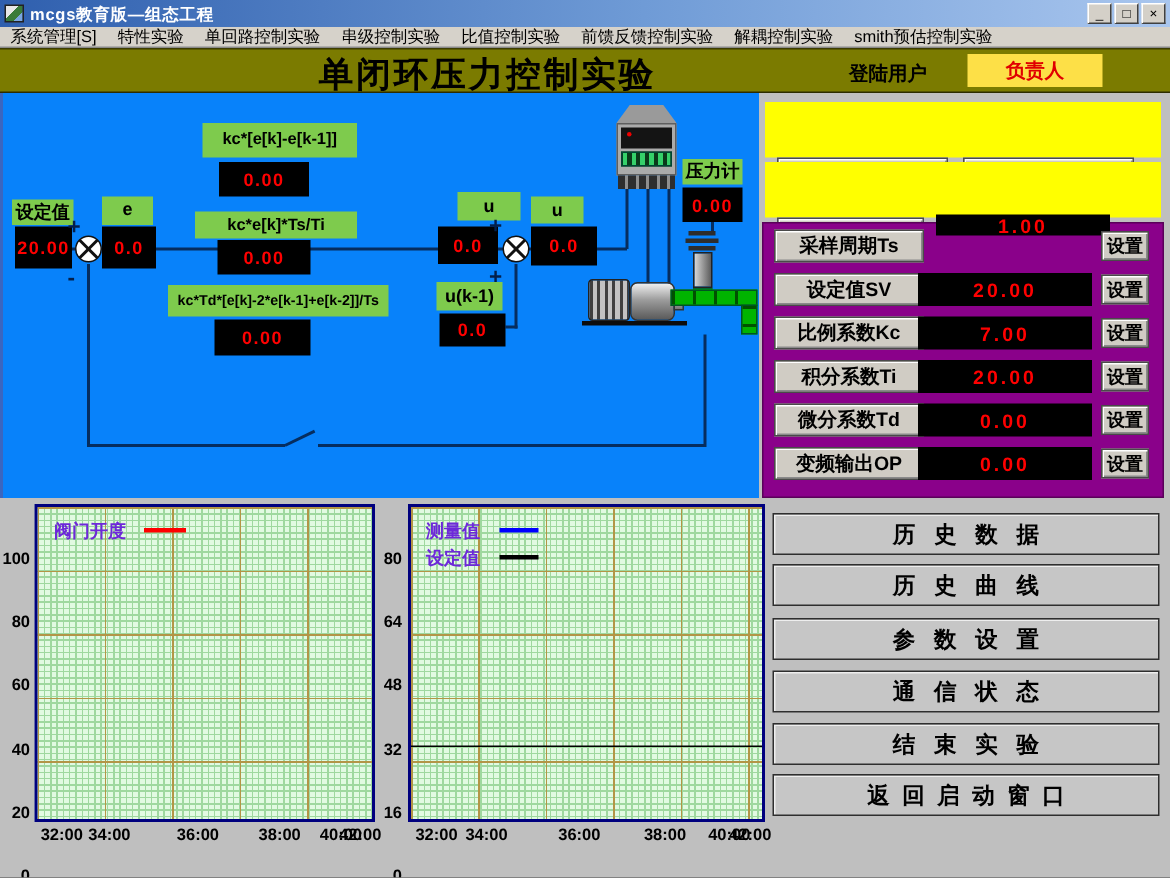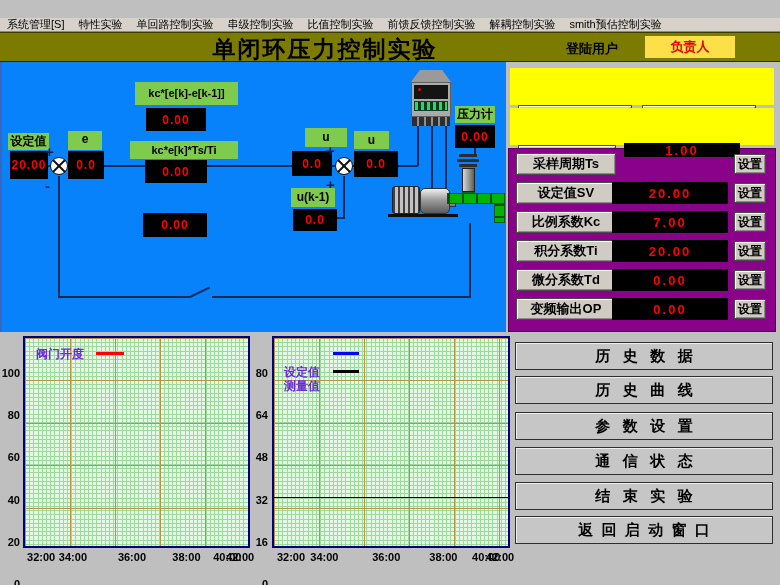--- a/index.html
+++ b/index.html
@@ -70,20 +70,29 @@
   .xtick.last{transform:translateX(-85%);}
   .legend-text{font-size:12px;font-weight:bold;color:#6d28d9;white-space:nowrap;}
   .legend-line{height:3px;}
   .sp-line{background:#000;height:1px;}
 </style>
 </head>
 <body>
 
 <div class="screen">
 
+  <div class="abs titlebar">
+    <span class="app-icon"></span>
+    <span class="win-title">mcgs教育版—组态工程</span>
+    <span class="winbtns">
+      <button class="winbtn">_</button>
+      <button class="winbtn">□</button>
+      <button class="winbtn">×</button>
+    </span>
+  </div>
 
   <div class="abs menubar">
     <span class="menu-item">系统管理[S]</span>
     <span class="menu-item">特性实验</span>
     <span class="menu-item">单回路控制实验</span>
     <span class="menu-item">串级控制实验</span>
     <span class="menu-item">比值控制实验</span>
     <span class="menu-item">前馈反馈控制实验</span>
     <span class="menu-item">解耦控制实验</span>
     <span class="menu-item">smith预估控制实验</span>
@@ -125,20 +134,21 @@
   <div class="abs sumsign" style="left:45px;top:180px;">-</div>
   <div class="abs glabel" style="left:68px;top:131px;width:34px;height:19px;">e</div>
   <div class="abs vbox" style="left:68px;top:151px;width:36px;height:28px;">0.0</div>
 
   <div class="abs glabel" style="left:135px;top:82px;width:103px;height:23px;line-height:23px;font-size:11px;">kc*[e[k]-e[k-1]]</div>
   <div class="abs vbox" style="left:146px;top:108px;width:60px;height:23px;">0.00</div>
 
   <div class="abs glabel" style="left:130px;top:141px;width:108px;height:18px;line-height:18px;font-size:11px;">kc*e[k]*Ts/Ti</div>
   <div class="abs vbox" style="left:145px;top:160px;width:62px;height:23px;">0.00</div>
 
+  <div class="abs glabel" style="left:112px;top:190px;width:147px;height:21px;line-height:21px;font-size:9.5px;">kc*Td*[e[k]-2*e[k-1]+e[k-2]]/Ts</div>
   <div class="abs vbox" style="left:143px;top:213px;width:64px;height:24px;">0.00</div>
 
   <div class="abs glabel" style="left:305px;top:128px;width:42px;height:19px;line-height:19px;">u</div>
   <div class="abs vbox" style="left:292px;top:151px;width:40px;height:25px;">0.0</div>
   <div class="abs sumsign" style="left:326px;top:145px;">+</div>
   <div class="abs sumj" style="left:335px;top:157px;">
     <svg width="16" height="16" style="display:block;">
         <line x1="2" y1="2" x2="14" y2="14" stroke="#111" stroke-width="2"></line>
         <line x1="14" y1="2" x2="2" y2="14" stroke="#111" stroke-width="2"></line>
       </svg>
@@ -244,21 +254,21 @@
     <span class="ytick" style="top:0px;">80</span>
     <span class="ytick" style="top:42px;">64</span>
     <span class="ytick" style="top:84px;">48</span>
     <span class="ytick" style="top:127px;">32</span>
     <span class="ytick" style="top:169px;">16</span>
     <span class="ytick" style="top:211px;">0</span>
   </div>
   <div class="abs plot" style="left:272px;top:336px;width:238px;height:212px;">
     <div class="abs sp-line" style="left:0;top:159px;width:100%;"></div>
   </div>
-  <span class="abs legend-text" style="left:284px;top:346px;margin-top:32px;">测量值</span>
+  <span class="abs legend-text" style="left:284px;top:346px;">测量值</span>
   <div class="abs legend-line" style="left:333px;top:352px;width:26px;background:#0000ff;"></div>
   <span class="abs legend-text" style="left:284px;top:364px;">设定值</span>
   <div class="abs legend-line" style="left:333px;top:370px;width:26px;background:#000;"></div>
   <div class="abs" style="left:272px;top:551px;width:238px;height:14px;">
     <span class="xtick" style="left:8%;">32:00</span>
     <span class="xtick" style="left:22%;">34:00</span>
     <span class="xtick" style="left:48%;">36:00</span>
     <span class="xtick" style="left:72%;">38:00</span>
     <span class="xtick" style="left:90%;">40:00</span>
     <span class="xtick last" style="left:100%;">42:00</span>

